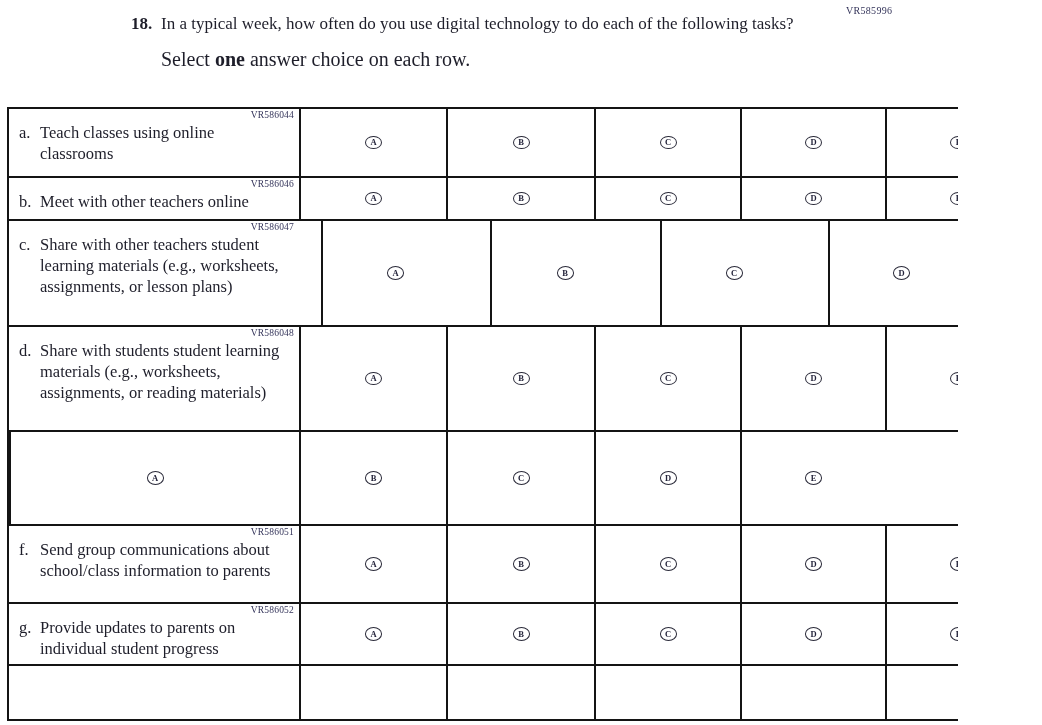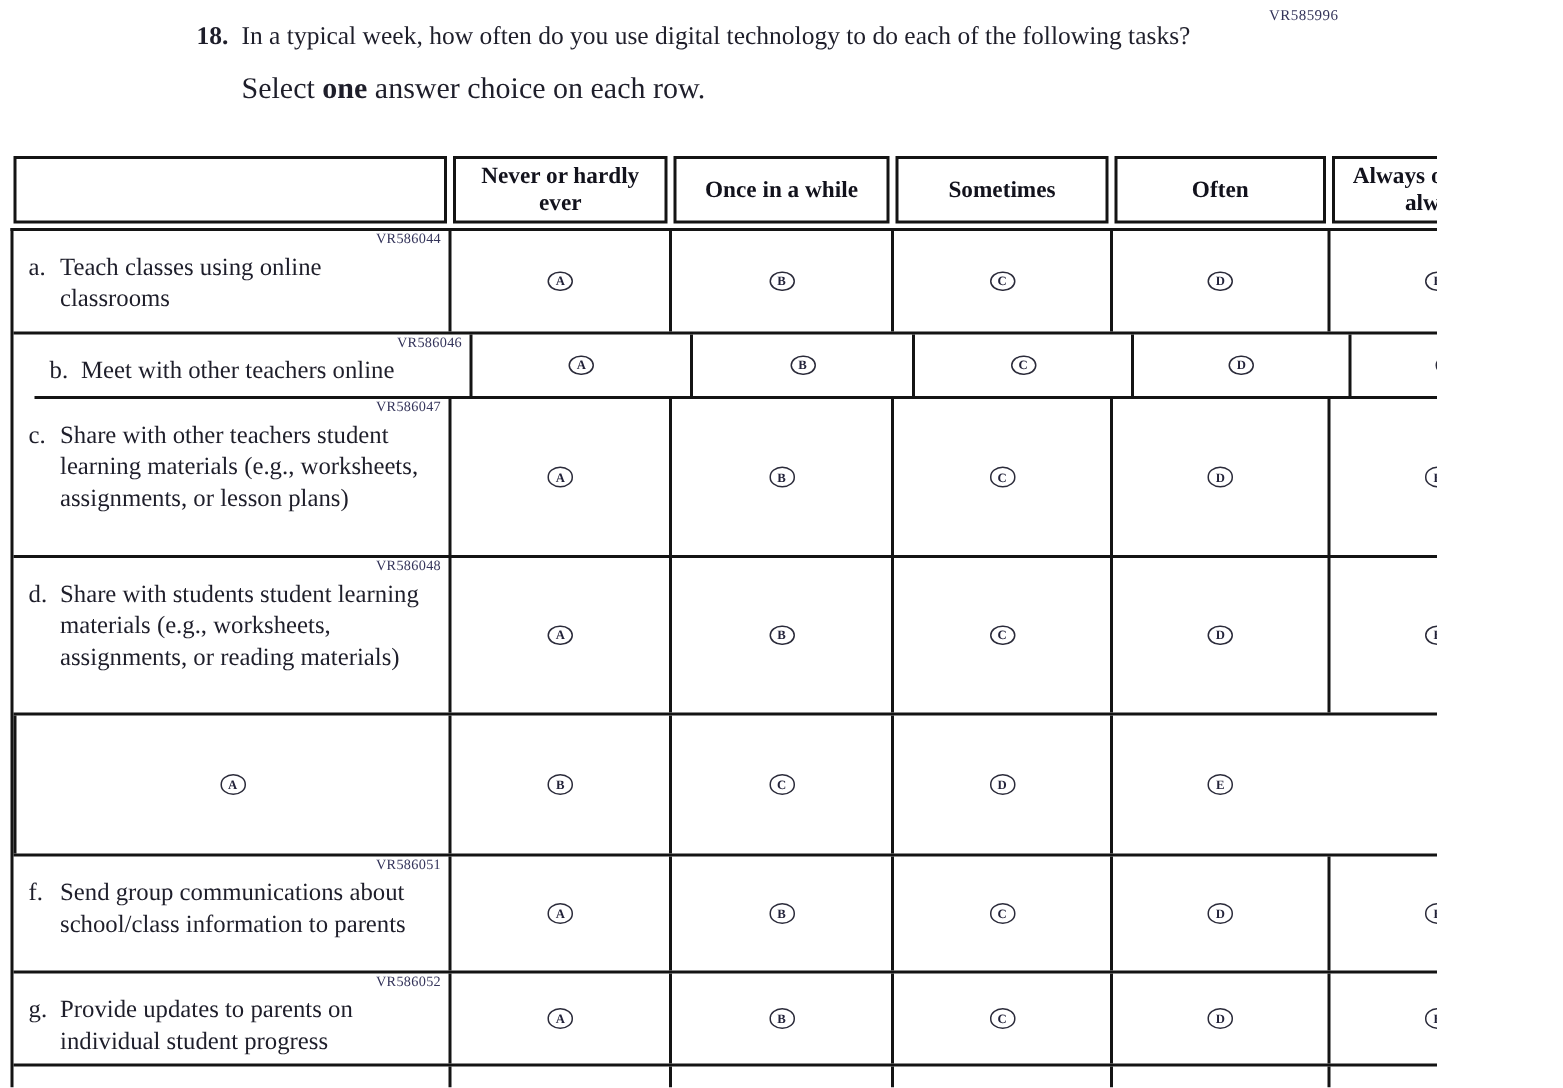--- a/index.html
+++ b/index.html
@@ -64,28 +64,20 @@
 
   <div class="qblock">
     <div class="qnum">18.</div>
     <div class="qbody">
       <div class="qtext">In a typical week, how often do you use digital technology to do each of the following tasks?</div>
       <div class="qinstr"><span>Select </span><span class="b">one</span><span> answer choice on each row.</span></div>
     </div>
   </div>
 
   <div class="qtable">
-    <div class="thead" id="thead">
-        <div class="thbox"></div>
-        <div class="thbox">Never or hardly ever</div>
-        <div class="thbox">Once in a while</div>
-        <div class="thbox">Sometimes</div>
-        <div class="thbox">Often</div>
-        <div class="thbox">Always or almost always</div>
-      </div>
     <div class="tbody" id="tbody">
         <div class="trow" style="min-height: 69px;">
           <div class="stub">
             <span class="rcode">VR586044</span>
             <div class="rtext">
               <span class="rletter">a.</span>
               <span class="rbody">Teach classes using online classrooms</span>
             </div>
           </div>
           <div class="ocell">
@@ -97,21 +89,21 @@
           <div class="ocell">
             <span class="bubble">C</span>
           </div>
           <div class="ocell">
             <span class="bubble">D</span>
           </div>
           <div class="ocell">
             <span class="bubble">E</span>
           </div>
         </div>
-        <div class="trow" style="min-height: 43px; margin-left: 14px;">
+        <div class="trow" style="min-height: 43px;">
           <div class="stub">
             <span class="rcode">VR586046</span>
             <div class="rtext">
               <span class="rletter">b.</span>
               <span class="rbody">Meet with other teachers online</span>
             </div>
           </div>
           <div class="ocell">
             <span class="bubble">A</span>
           </div>
@@ -121,21 +113,21 @@
           <div class="ocell">
             <span class="bubble">C</span>
           </div>
           <div class="ocell">
             <span class="bubble">D</span>
           </div>
           <div class="ocell">
             <span class="bubble">E</span>
           </div>
         </div>
-        <div class="trow" style="min-height: 106px;">
+        <div class="trow" style="min-height: 106px; gap: 22px;">
           <div class="stub">
             <span class="rcode">VR586047</span>
             <div class="rtext">
               <span class="rletter">c.</span>
               <span class="rbody">Share with other teachers student learning materials (e.g., worksheets, assignments, or lesson plans)</span>
             </div>
           </div>
           <div class="ocell">
             <span class="bubble">A</span>
           </div>

